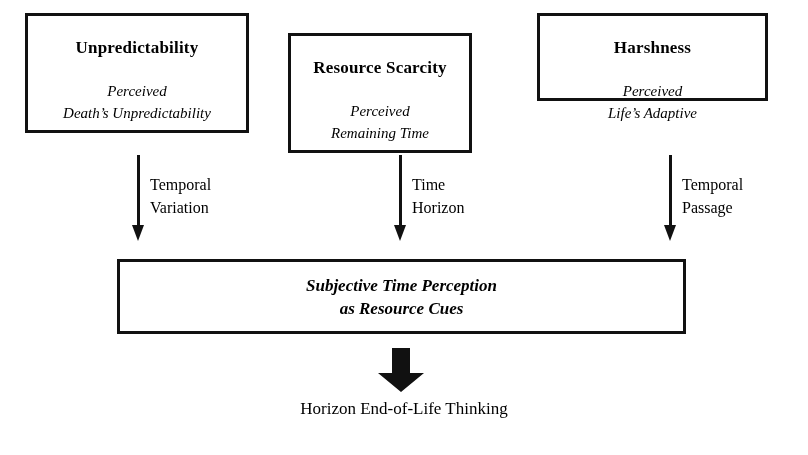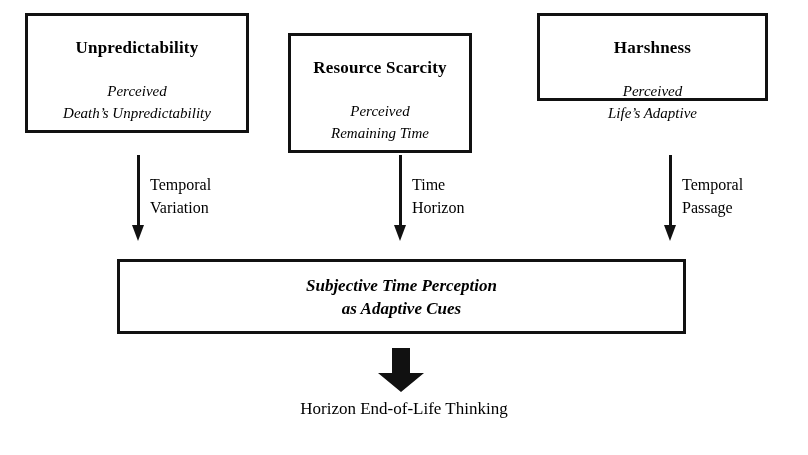--- a/index.html
+++ b/index.html
@@ -184,21 +184,21 @@
     <div class="shaft"></div>
     <div class="head"></div>
   </div>
   <div class="arrow-label" id="label-3">
     <div>Temporal</div>
     <div>Passage</div>
   </div>
 
   <div id="box-central">
     <div class="ctext">Subjective Time Perception</div>
-    <div class="ctext">as Adaptive Cues</div>
+    <div class="ctext">as Resource Cues</div>
   </div>
 
   <svg id="block-arrow" viewBox="0 0 48 45" xmlns="http://www.w3.org/2000/svg">
     <polygon points="15,0 33,0 33,25 47,25 24,44 1,25 15,25" fill="#111111"></polygon>
   </svg>
 
   <div id="outcome-text">
     <span>Horizon End-of-Life Thinking</span>
   </div>
 

